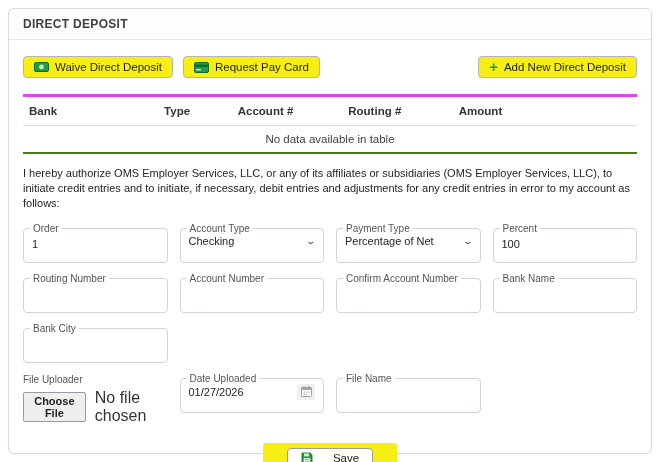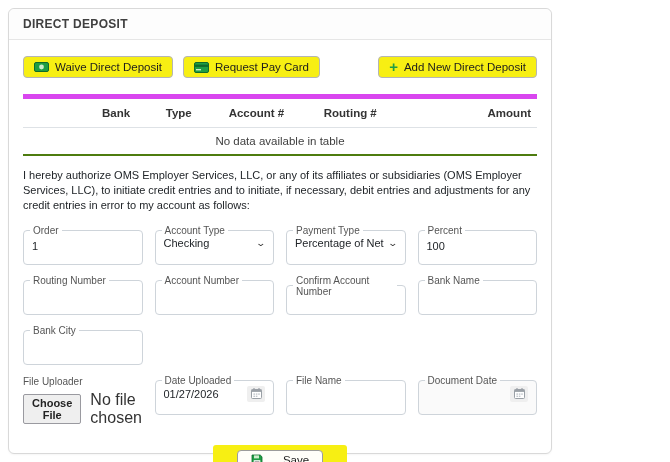--- a/index.html
+++ b/index.html
@@ -4,21 +4,21 @@
 <style>
   * { box-sizing: border-box; }
   html,body { margin:0; padding:0; }
   body {
     width:670px; height:462px; overflow:hidden;
     background:#fff;
     font-family:"Liberation Sans", sans-serif;
     color:#212529;
   }
   .panel {
-    margin:8px; width:544px; height:446px;
+    margin:8px; width:644px; height:446px;
     background:#fff; border:1px solid #d9d9d9; border-radius:6px;
     box-shadow:0 1px 2px rgba(0,0,0,.04);
   }
   .panel-header {
     padding:8px 14px; border-bottom:1px solid #e6e6e6;
     font-size:12px; font-weight:bold; color:#404040; letter-spacing:.3px;
     background:#fdfdfd; border-radius:6px 6px 0 0;
   }
   .panel-body { padding:10px 14px 28px; }
 
@@ -29,22 +29,22 @@
     border:1px solid #b5b5b5; border-radius:4px;
     padding:4px 10px; font-size:11.5px; color:#1d1d1d;
     font-family:inherit; cursor:pointer; white-space:nowrap;
   }
   .hl-btn.right { margin-left:auto; }
   .icon { display:inline-flex; align-items:center; }
   .plus-glyph { color:var(--icon-green,#1f9d44); font-weight:bold; font-size:15px; line-height:10px; }
 
   table.dd-table { width:100%; border-collapse:collapse; font-size:11.5px; margin-bottom:12px; }
   .dd-table th {
-    text-align:right; font-weight:bold; color:#333;
-    padding:8px 6px; border-top:5px solid #d946ef; border-bottom:1px solid #dee2e6;
+    text-align:left; font-weight:bold; color:#333;
+    padding:8px 6px; border-top:3px solid #d946ef; border-bottom:1px solid #dee2e6;
   }
   .dd-table th:nth-child(1){width:22%;} .dd-table th:nth-child(2){width:12%;}
   .dd-table th:nth-child(3){width:18%;} .dd-table th:nth-child(4){width:18%;}
   .dd-table th:nth-child(5){width:30%;}
   .dd-table td.empty {
     text-align:center; padding:7px 6px; color:#3f3f3f;
     border-bottom:2px solid #4d7c0f; font-size:11.5px;
   }
 
   .auth-text { font-size:11px; line-height:1.35; margin:2px 0 12px; color:#212529; }
@@ -224,41 +224,20 @@
             </span>
           </button>
         </div>
       </fieldset>
 
       <fieldset class="field">
         <legend>File Name</legend>
         <input type="text" value="" style="">
       </fieldset>
 
-      <fieldset class="field disabled">
-        <legend>Document Date</legend>
-        <div class="field-row">
-          <input type="text" value="" style="">
-          <button class="cal-btn">
-            <span class="icon">
-              <svg width="11" height="11" viewBox="0 0 11 11">
-                  <rect x="0.5" y="1.5" width="10" height="9" rx="1" fill="#fff" stroke="#9aa0a6"></rect>
-                  <rect x="0.5" y="1.5" width="10" height="2.4" fill="#9aa0a6"></rect>
-                  <rect x="2.4" y="0" width="1.2" height="2.4" fill="#9aa0a6"></rect>
-                  <rect x="7.4" y="0" width="1.2" height="2.4" fill="#9aa0a6"></rect>
-                  <rect x="2.4" y="5.4" width="1.6" height="1.4" fill="#c2c7cc"></rect>
-                  <rect x="4.8" y="5.4" width="1.6" height="1.4" fill="#c2c7cc"></rect>
-                  <rect x="7.2" y="5.4" width="1.6" height="1.4" fill="#c2c7cc"></rect>
-                  <rect x="2.4" y="7.6" width="1.6" height="1.4" fill="#c2c7cc"></rect>
-                  <rect x="4.8" y="7.6" width="1.6" height="1.4" fill="#c2c7cc"></rect>
-                </svg>
-            </span>
-          </button>
-        </div>
-      </fieldset>
 
     </div>
 
     <div class="save-row">
       <span class="save-hl">
         <button class="save-btn">
           <span class="icon">
             <svg width="12" height="12" viewBox="0 0 12 12">
                 <path d="M1 1 h8.2 L11 2.8 V11 H1 Z" fill="#1f9d44" stroke="#0e6b2c" stroke-width="0.8"></path>
                 <rect x="3" y="1.4" width="5" height="3" fill="#cdeccb"></rect>

